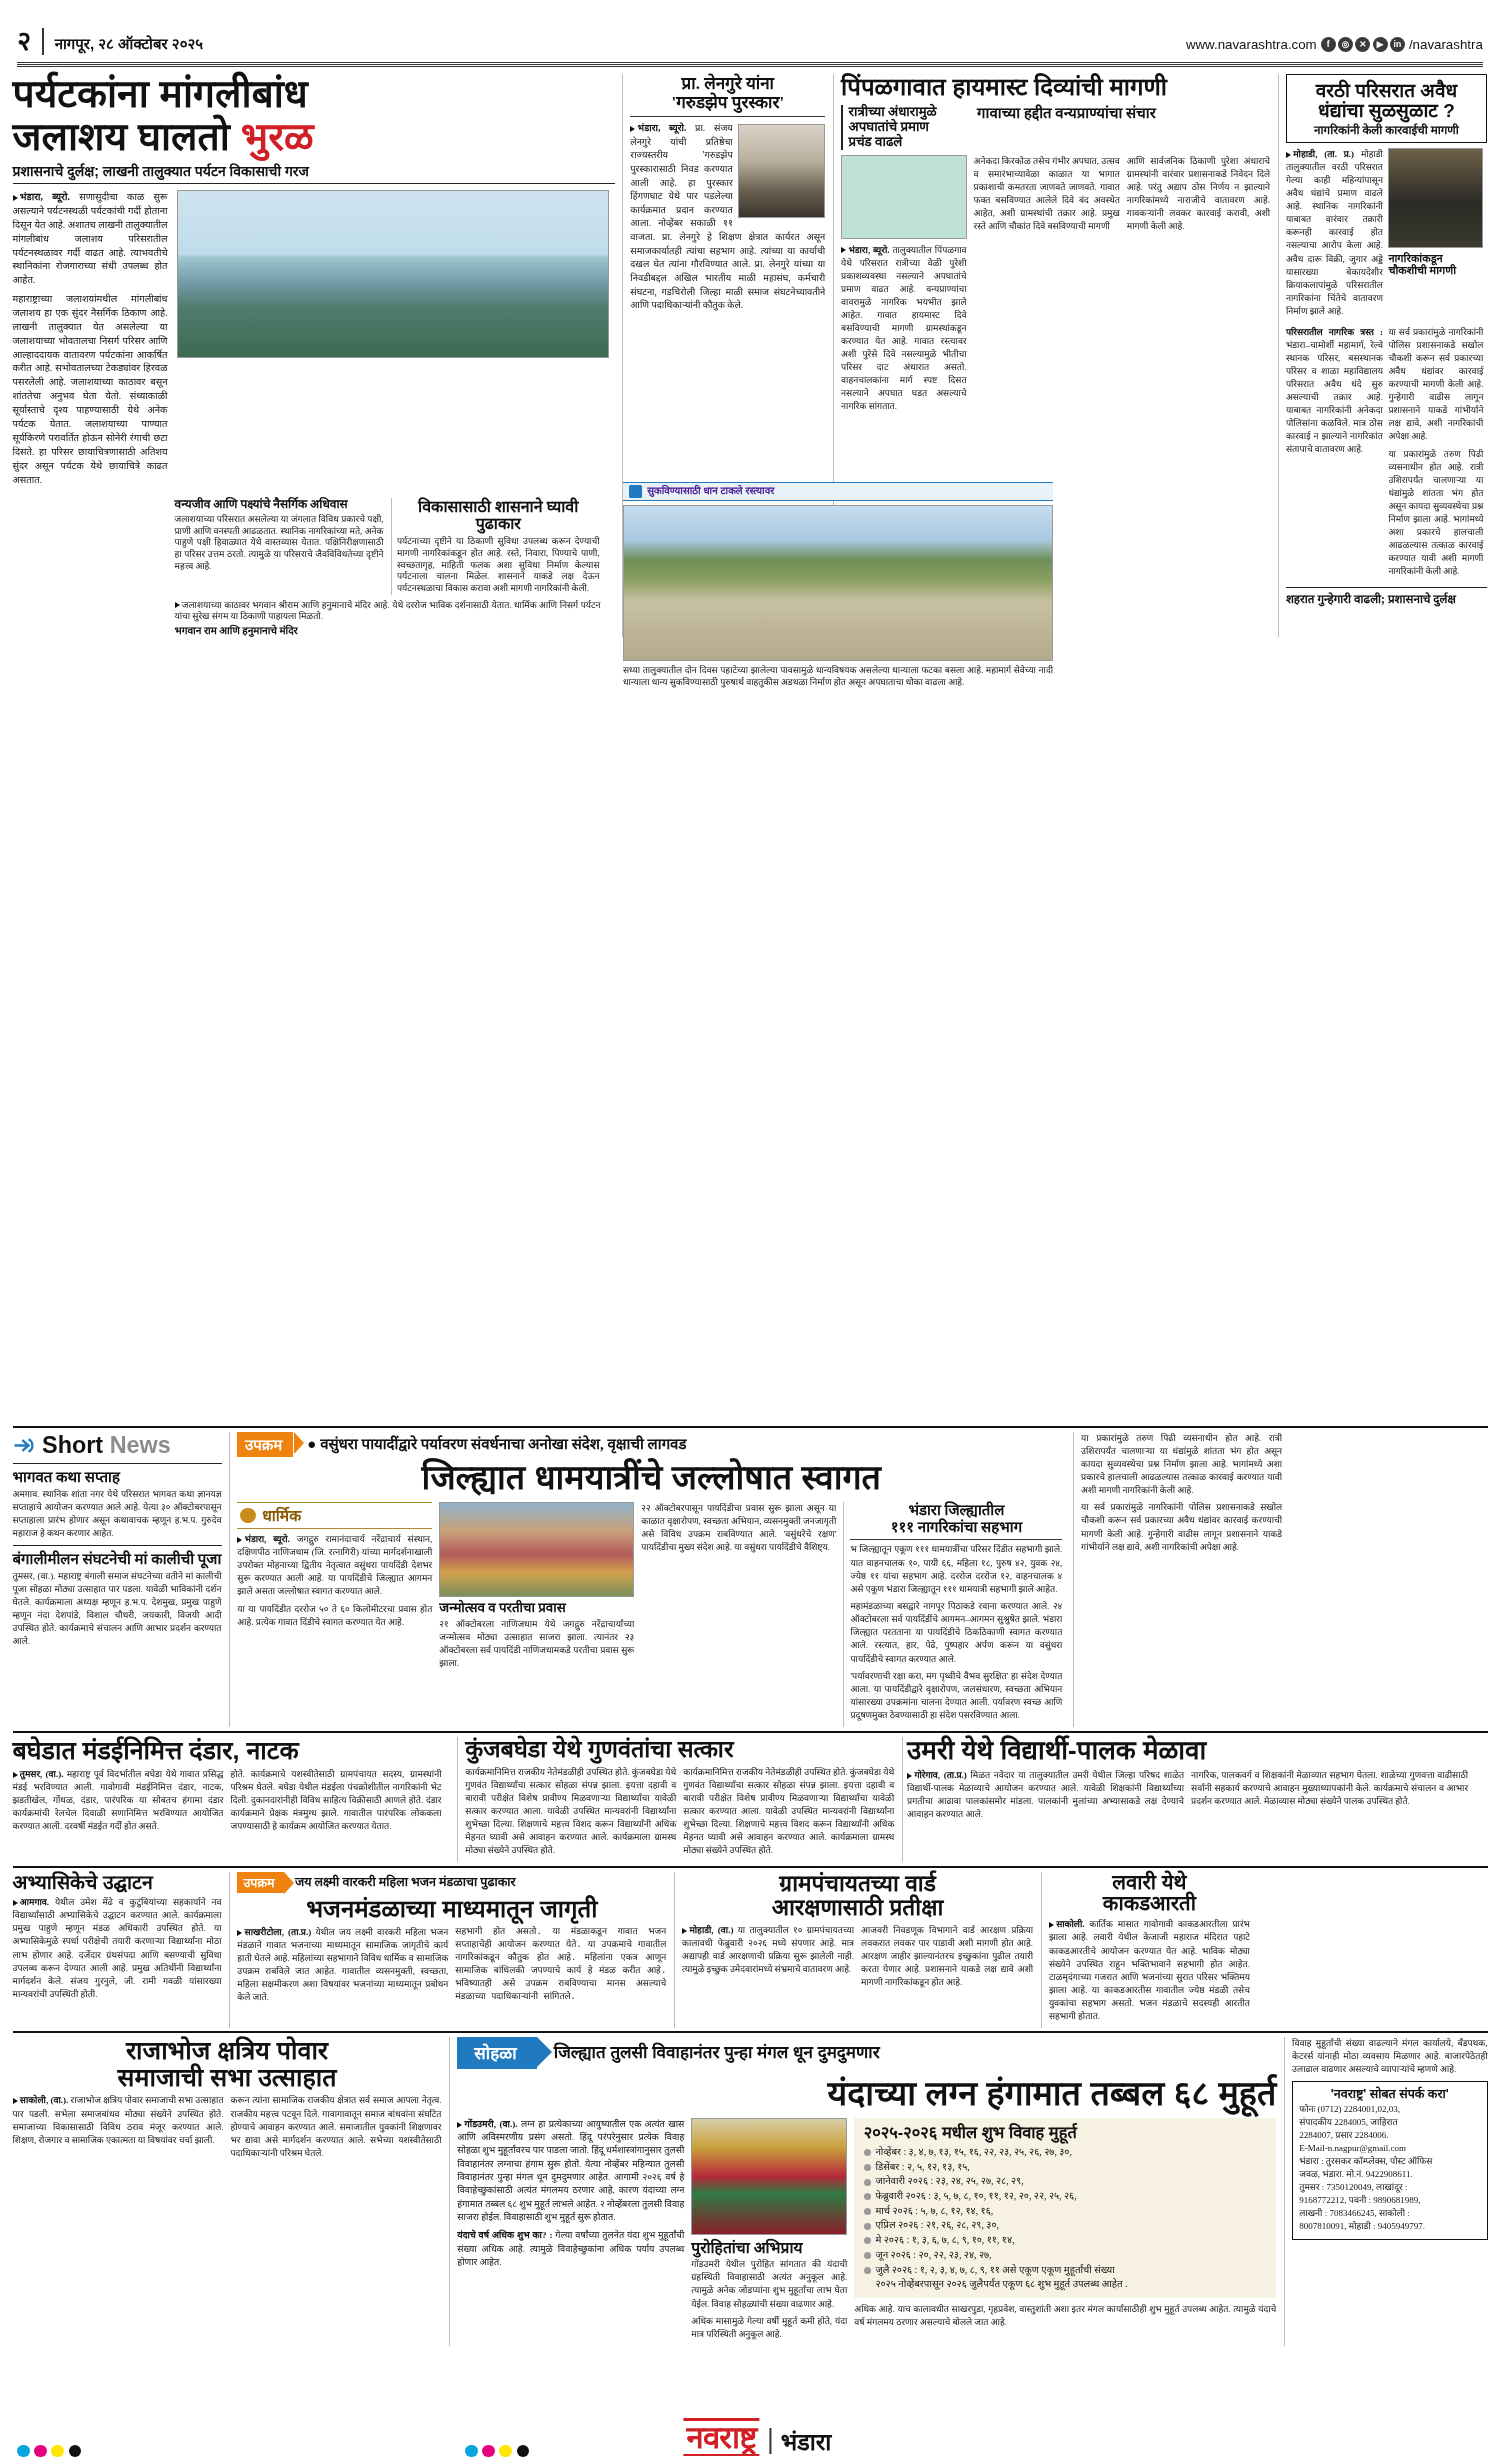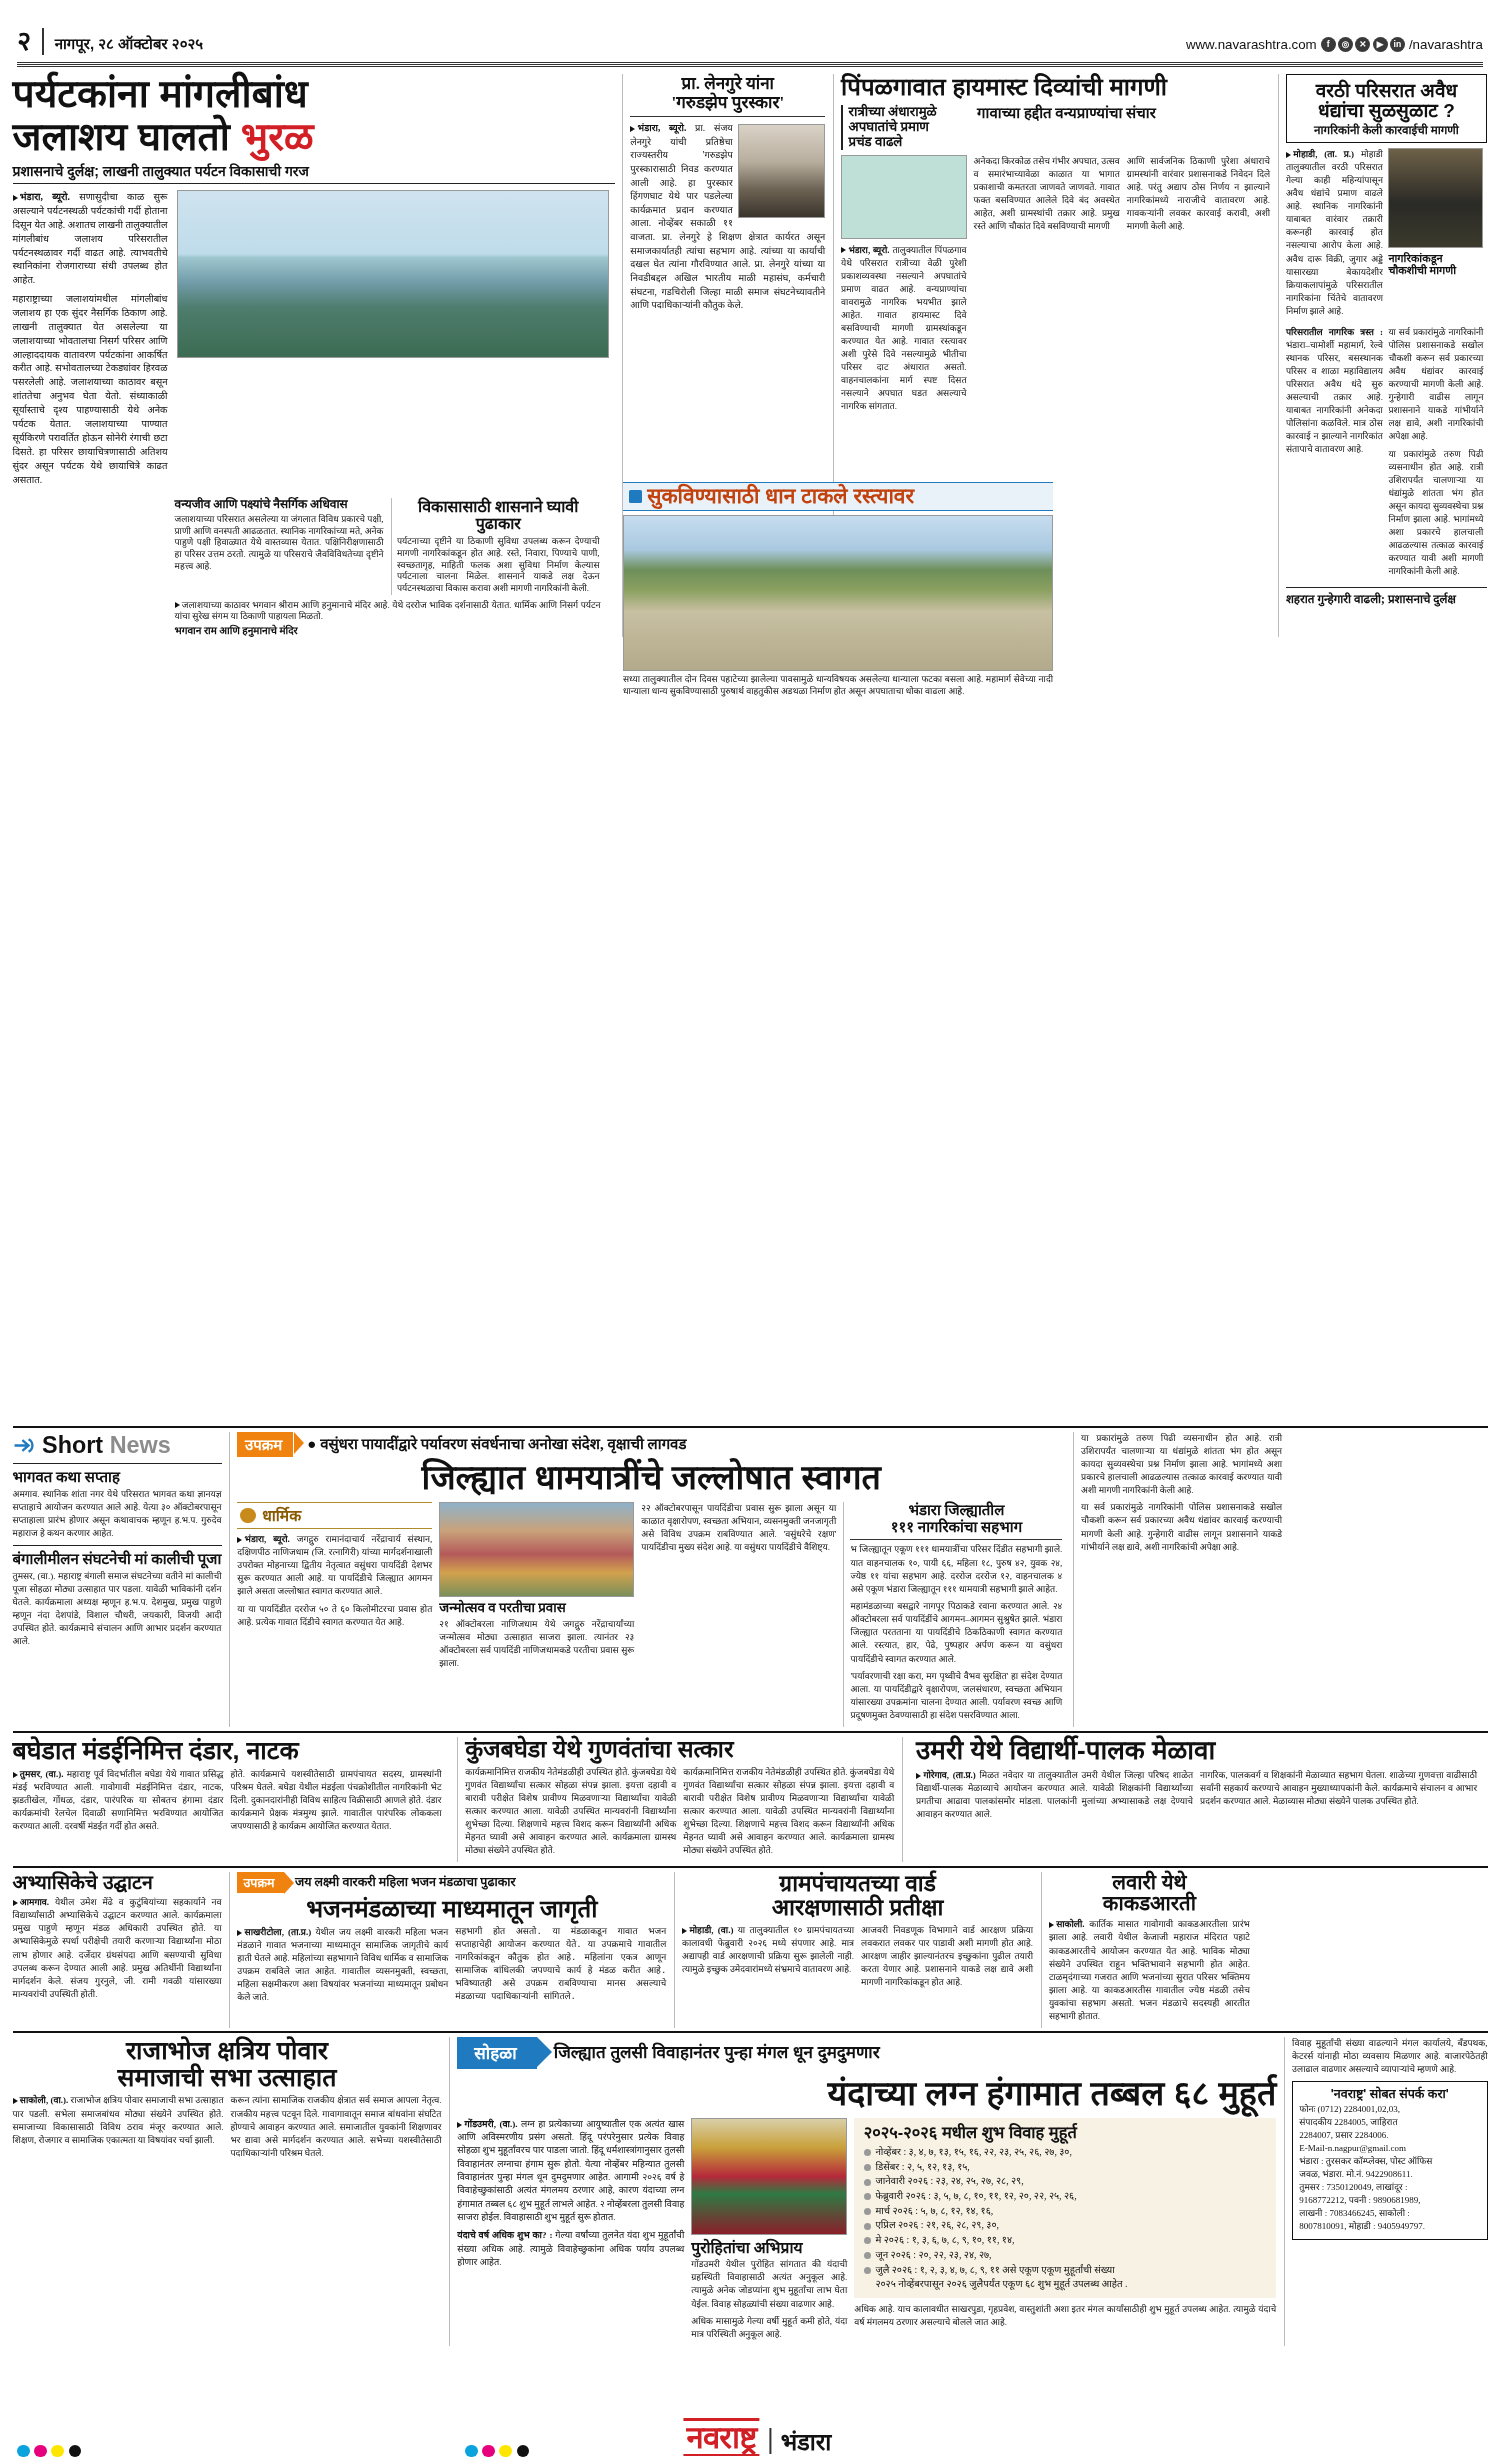--- a/index.html
+++ b/index.html
@@ -208,21 +208,21 @@
         </div>
       </div>
       <div class="hairline"></div>
       <div class="serif-hl" style="font-size:11.7px;">शहरात गुन्हेगारी वाढली; प्रशासनाचे दुर्लक्ष</div>
     </div>
   </div>
 
   <div style="position:absolute; left:623px; top:482px; width:430px;">
     <div style="display:flex; align-items:center; gap:5.5px; background:#e9f2f9; border-top:1.6px solid #1f7ac0; border-bottom:1.6px solid #1f7ac0; padding:2.3px 6.2px;">
       <span style="width:12.5px;height:12.5px;background:#1f7ac0;border-radius:1.6px;display:inline-block;"></span>
-      <span class="hl" style="font-size:21px; color:#c2410c;">सुकविण्यासाठी धान टाकले रस्त्यावर</span>
+      <span class="hl" style="font-size:10px; color:#4c1d95;">सुकविण्यासाठी धान टाकले रस्त्यावर</span>
     </div>
     <div class="photo ph-bridge" style="height:156px; margin-top:3.9px;"></div>
     <p class="cap" style="margin-top:3.9px;">सध्या तालुक्यातील दोन दिवस पहाटेच्या झालेल्या पावसामुळे धान्यविषयक असलेल्या धान्याला फटका बसला आहे. महामार्ग सेवेच्या नादी धान्याला धान्य सुकविण्यासाठी पुरुषार्थ वाहतुकीस अडथळा निर्माण होत असून अपघाताचा धोका वाढला आहे.</p>
   </div>
 
   <div class="thickline" style="margin-top:789px;"></div>
 
   <div class="flex" style="gap:7.8px; margin-top:3.1px;">
 
     <div style="width:209px;">
@@ -307,21 +307,21 @@
       <div class="flex" style="gap:7px; margin-top:4.7px;">
         <div style="width:211px;">
           <p class="body" style="font-size:9px;">कार्यक्रमानिमित्त राजकीय नेतेमंडळीही उपस्थित होते. कुंजबघेडा येथे गुणवंत विद्यार्थ्यांचा सत्कार सोहळा संपन्न झाला. इयत्ता दहावी व बारावी परीक्षेत विशेष प्रावीण्य मिळवणाऱ्या विद्यार्थ्यांचा यावेळी सत्कार करण्यात आला. यावेळी उपस्थित मान्यवरांनी विद्यार्थ्यांना शुभेच्छा दिल्या. शिक्षणाचे महत्त्व विशद करून विद्यार्थ्यांनी अधिक मेहनत घ्यावी असे आवाहन करण्यात आले. कार्यक्रमाला ग्रामस्थ मोठ्या संख्येने उपस्थित होते.</p>
         </div>
         <div style="width:211px;">
           <p class="body" style="font-size:9px;">कार्यक्रमानिमित्त राजकीय नेतेमंडळीही उपस्थित होते. कुंजबघेडा येथे गुणवंत विद्यार्थ्यांचा सत्कार सोहळा संपन्न झाला. इयत्ता दहावी व बारावी परीक्षेत विशेष प्रावीण्य मिळवणाऱ्या विद्यार्थ्यांचा यावेळी सत्कार करण्यात आला. यावेळी उपस्थित मान्यवरांनी विद्यार्थ्यांना शुभेच्छा दिल्या. शिक्षणाचे महत्त्व विशद करून विद्यार्थ्यांनी अधिक मेहनत घ्यावी असे आवाहन करण्यात आले. कार्यक्रमाला ग्रामस्थ मोठ्या संख्येने उपस्थित होते.</p>
         </div>
       </div>
     </div>
 
-    <div style="width:578px; padding-left:13px;" class="col-rule">
+    <div style="width:578px; padding-left:4px;" class="col-rule">
       <div class="hl" style="font-size:26px;">उमरी येथे विद्यार्थी-पालक मेळावा</div>
       <div class="flex" style="gap:7px; margin-top:4.7px;">
         <div style="width:277px;">
           <p class="body" style="font-size:9px;"><span class="tri"></span><b>गोरेगाव, (ता.प्र.)</b> <span>मिळत नवेदार या तालुक्यातील उमरी येथील जिल्हा परिषद शाळेत विद्यार्थी-पालक मेळाव्याचे आयोजन करण्यात आले. यावेळी शिक्षकांनी विद्यार्थ्यांच्या प्रगतीचा आढावा पालकांसमोर मांडला. पालकांनी मुलांच्या अभ्यासाकडे लक्ष देण्याचे आवाहन करण्यात आले.</span></p>
         </div>
         <div style="width:277px;">
           <p class="body" style="font-size:9px;">नागरिक, पालकवर्ग व शिक्षकांनी मेळाव्यात सहभाग घेतला. शाळेच्या गुणवत्ता वाढीसाठी सर्वांनी सहकार्य करण्याचे आवाहन मुख्याध्यापकांनी केले. कार्यक्रमाचे संचालन व आभार प्रदर्शन करण्यात आले. मेळाव्यास मोठ्या संख्येने पालक उपस्थित होते.</p>
         </div>
       </div>
     </div>

